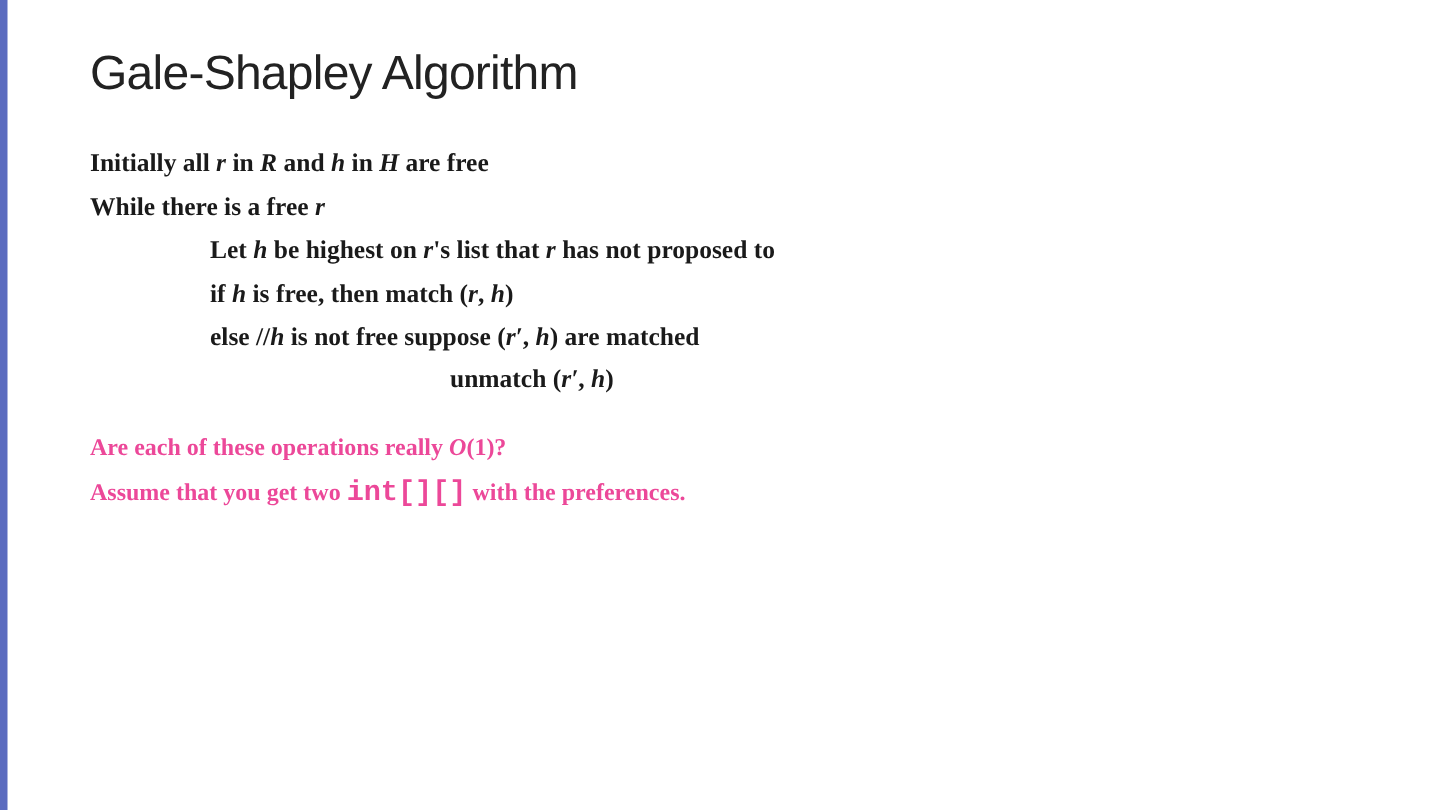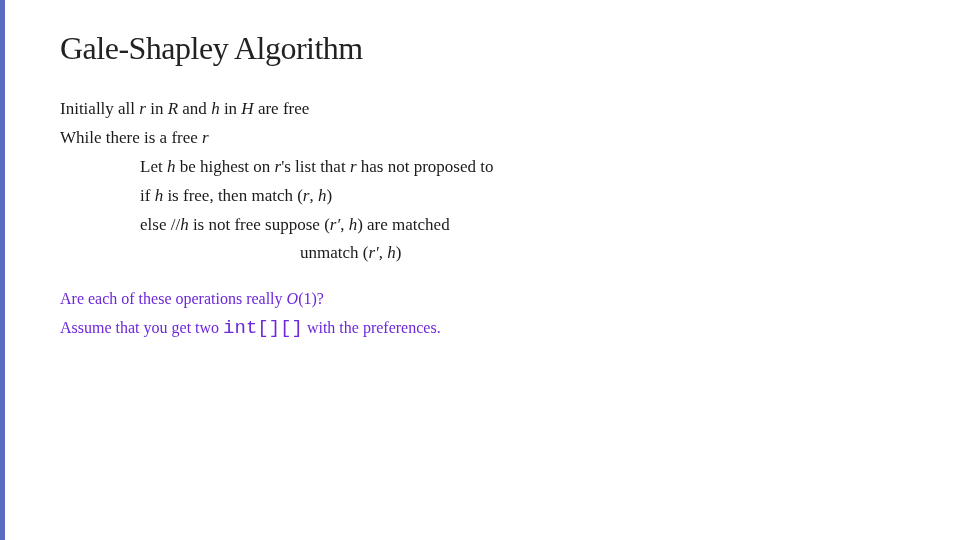--- a/index.html
+++ b/index.html
@@ -28,21 +28,21 @@
       width: 5px;
       background: #5b6bbf;
     }
 
     .title-area {
       margin-bottom: 28px;
       padding-left: 10px;
     }
 
     .slide-title {
-      font-family: Liberation Serif, serif;
+      font-family: Liberation Sans, sans-serif;
       font-size: 32px;
       font-weight: normal;
       color: #222222;
       letter-spacing: -0.5px;
     }
 
     .content-area {
       padding-left: 10px;
       font-size: 17px;
       color: #1a1a1a;
@@ -50,20 +50,21 @@
     }
 
     .algorithm-block {
       font-family: 'Georgia', 'Times New Roman', serif;
       font-size: 17px;
       line-height: 1.7;
     }
 
     .line {
       display: block;
+      font-weight: bold;
     }
 
     .indent1 {
       padding-left: 80px;
     }
 
     .indent2 {
       padding-left: 160px;
     }
 
@@ -78,21 +79,21 @@
     .mono {
       font-family: 'Courier New', Courier, monospace;
       font-size: 19px;
       background: transparent;
     }
 
     .footer-notes {
       margin-top: 18px;
       font-family: 'Georgia', 'Times New Roman', serif;
       font-size: 16px;
-      color: #6d28d9;
+      color: #ec4899;
       line-height: 1.65;
     }
   </style>
 </head>
 <body>
 
 <div class="slide-container">
   <div class="left-accent"></div>
 
   <div class="title-area">

